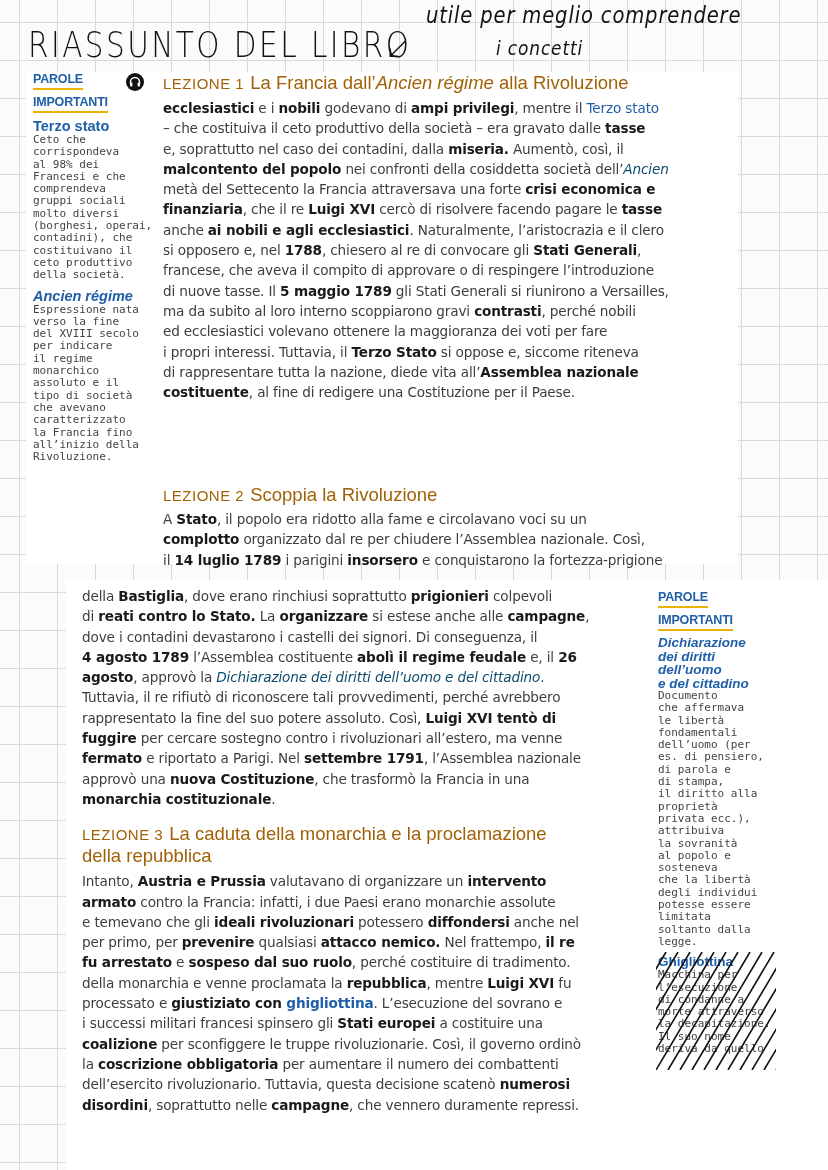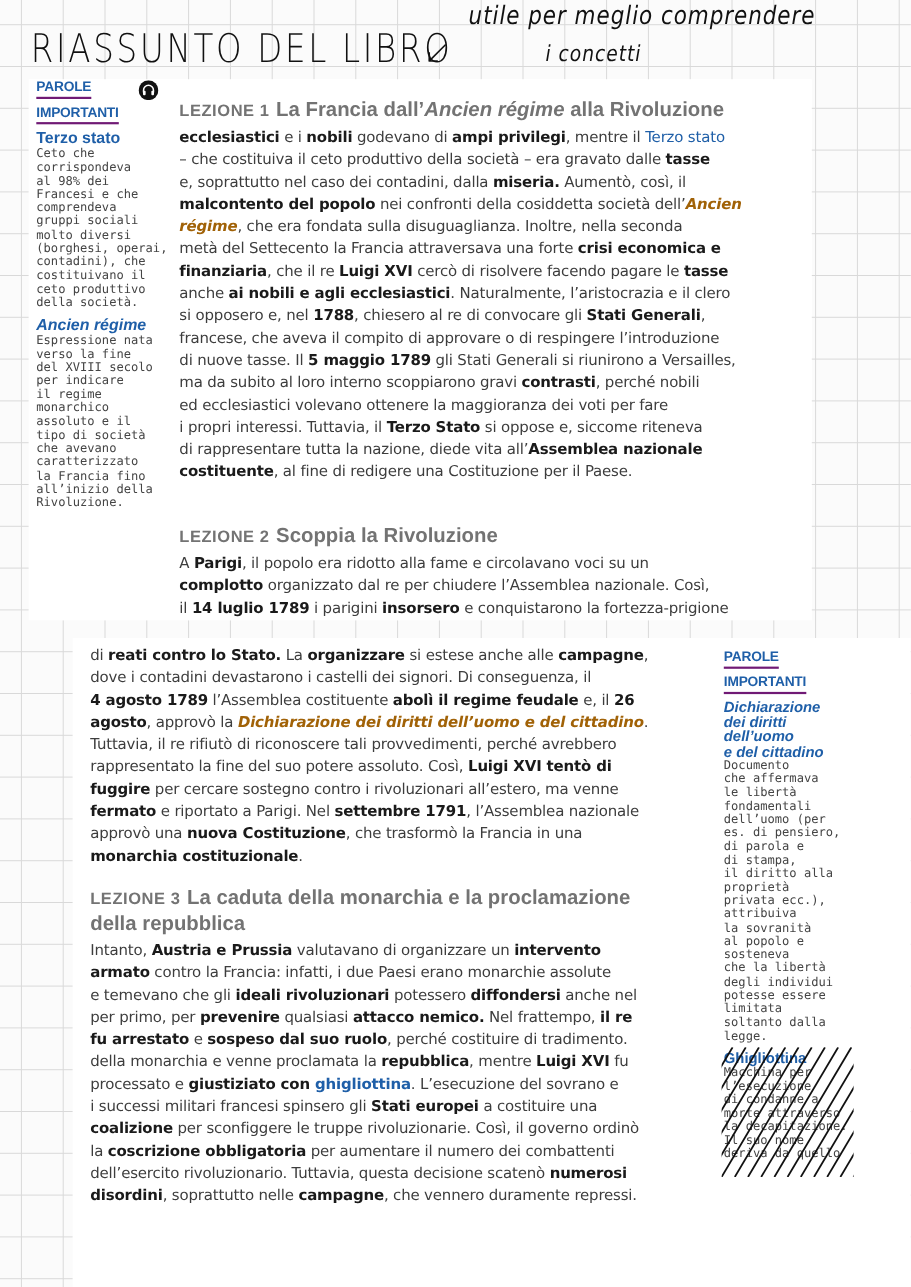--- a/index.html
+++ b/index.html
@@ -21,40 +21,40 @@
   #hand-title { left: 28px; top: 24px; font-size: 36px; transform: scaleX(0.82); transform-origin: left top; letter-spacing: 3px; }
   #hand-arrow { left: 385px; top: 30px; font-size: 30px; }
   #hand-note1 { left: 426px; top: 2px; font-size: 23px; font-style: italic; transform: scaleX(0.85); transform-origin: left top; }
   #hand-note2 { left: 496px; top: 36px; font-size: 20px; font-style: italic; transform: scaleX(0.85); transform-origin: left top; }
 
   .page { position: absolute; background: #fff; }
   #page1 { left: 26px; top: 72px; width: 712px; height: 492px; }
   #page2 { left: 66px; top: 580px; width: 762px; height: 590px; }
 
   .sidebar-head { font-family: "Liberation Sans", sans-serif; font-weight: bold; color: #1f5fa8; font-size: 12.5px; letter-spacing: -0.2px; }
-  .sidebar-head span { display: inline-block; border-bottom: 2px solid #701a75; padding-bottom: 2px; margin-bottom: 5px; }
+  .sidebar-head span { display: inline-block; border-bottom: 2px solid #eab308; padding-bottom: 2px; margin-bottom: 5px; }
   .term-title { font-family: "Liberation Sans", sans-serif; font-weight: bold; color: #1f5fa8; font-size: 14.5px; }
   .term-title.italic { font-style: italic; }
   .term-body { font-family: "DejaVu Sans Mono", monospace; font-size: 11px; line-height: 12.3px; color: #444; white-space: pre-line; }
 
-  .lesson-title { font-family: "Liberation Sans", sans-serif; font-weight: bold; color: #737373; font-size: 18.5px; line-height: 21px; margin-top: 16px; }
+  .lesson-title { font-family: "Liberation Sans", sans-serif; font-weight: normal; color: #a16207; font-size: 18.5px; line-height: 21px; }
   .lesson-title .lz { font-size: 15px; letter-spacing: 0.5px; margin-right: 6px; }
   .lesson-title .it { font-style: italic; }
 
   .body-text { font-family: "DejaVu Sans", sans-serif; font-size: 13.6px; line-height: 20.3px; color: #3d3d3d; letter-spacing: -0.15px; }
   .body-text b { color: #1a1a1a; }
   .body-text .blue { color: #1f5fa8; }
-  .body-text .blue-it { color: #a16207; font-style: italic; font-weight: bold; }
+  .body-text .blue-it { color: #0c4a6e; font-style: italic; font-weight: normal; }
   .body-text .sc { font-size: 10px; letter-spacing: 0.3px; }
   .line { white-space: nowrap; display: block; }
 
   #p1-sidebar { position: absolute; left: 7px; top: 0px; width: 120px; }
   #audio-icon { position: absolute; left: 100px; top: 1px; width: 18px; height: 18px; }
   #p1-main { position: absolute; left: 137px; top: 0; width: 575px; }
-  #l2-block { position: absolute; left: 137px; top: 388px; width: 575px; }
+  #l2-block { position: absolute; left: 137px; top: 412px; width: 575px; }
 
   #p2-main { position: absolute; left: 16px; top: 6px; width: 578px; }
   #p2-sidebar { position: absolute; left: 592px; top: 10px; width: 130px; }
   #l3-block { margin-top: 14px; }
 
   #gh-block { position: relative; margin-top: 6px; }
   #hatch { position: absolute; left: -2px; top: -2px; width: 120px; height: 118px; pointer-events: none; }
 </style>
 </head>
 <body>
@@ -112,50 +112,50 @@
 
   <div id="p1-main">
     <div class="lesson-title">
       <span class="lz">LEZIONE 1</span><span>La Francia dall’</span><span class="it">Ancien régime</span><span> alla Rivoluzione</span>
     </div>
     <div class="body-text" style="margin-top:4px">
         <span class="line"><b>ecclesiastici</b><span> e i </span><b>nobili</b><span> godevano di </span><b>ampi privilegi</b><span>, mentre il </span><span class="blue">Terzo stato</span></span>
         <span class="line"><span>– che costituiva il ceto produttivo della società – era gravato dalle </span><b>tasse</b></span>
         <span class="line"><span>e, soprattutto nel caso dei contadini, dalla </span><b>miseria.</b><span> Aumentò, così, il</span></span>
         <span class="line"><b>malcontento del popolo</b><span> nei confronti della cosiddetta società dell’</span><span class="blue-it">Ancien</span></span>
-        <span class="line"><span class="blue-it">régime</span><span>, che era fondata sulla disuguaglianza. Inoltre, nella seconda</span></span>
         <span class="line"><span>metà del Settecento la Francia attraversava una forte </span><b>crisi economica e</b></span>
         <span class="line"><b>finanziaria</b><span>, che il re </span><b>Luigi XVI</b><span> cercò di risolvere facendo pagare le </span><b>tasse</b></span>
         <span class="line"><span>anche </span><b>ai nobili e agli ecclesiastici</b><span>. Naturalmente, l’aristocrazia e il clero</span></span>
         <span class="line"><span>si opposero e, nel </span><b>1788</b><span>, chiesero al re di convocare gli </span><b>Stati Generali</b><span>,</span></span>
         <span class="line"><span>francese, che aveva il compito di approvare o di respingere l’introduzione</span></span>
         <span class="line"><span>di nuove tasse. Il </span><b>5 maggio 1789</b><span> gli Stati Generali si riunirono a Versailles,</span></span>
         <span class="line"><span>ma da subito al loro interno scoppiarono gravi </span><b>contrasti</b><span>, perché nobili</span></span>
         <span class="line"><span>ed ecclesiastici volevano ottenere la maggioranza dei voti per fare</span></span>
         <span class="line"><span>i propri interessi. Tuttavia, il </span><b>Terzo Stato</b><span> si oppose e, siccome riteneva</span></span>
         <span class="line"><span>di rappresentare tutta la nazione, diede vita all’</span><b>Assemblea nazionale</b></span>
         <span class="line"><b>costituente</b><span>, al fine di redigere una Costituzione per il Paese.</span></span>
       </div>
   </div>
 
   <div id="l2-block">
     <div class="lesson-title">
       <span class="lz">LEZIONE 2</span><span>Scoppia la Rivoluzione</span>
     </div>
     <div class="body-text" style="margin-top:3px">
-        <span class="line"><span>A </span><b>Parigi</b><span>, il popolo era ridotto alla fame e circolavano voci su un</span></span>
+        <span class="line"><span>A </span><b>Stato</b><span>, il popolo era ridotto alla fame e circolavano voci su un</span></span>
         <span class="line"><b>complotto</b><span> organizzato dal re per chiudere l’Assemblea nazionale. Così,</span></span>
         <span class="line"><span>il </span><b>14 luglio 1789</b><span> i parigini </span><b>insorsero</b><span> e conquistarono la fortezza-prigione</span></span>
       </div>
   </div>
 </div>
 
 <div class="page" id="page2">
   <div id="p2-main">
     <div class="body-text">
+        <span class="line"><span>della </span><b>Bastiglia</b><span>, dove erano rinchiusi soprattutto </span><b>prigionieri</b><span> colpevoli</span></span>
         <span class="line"><span>di </span><b>reati contro lo Stato.</b><span> La </span><b>organizzare</b><span> si estese anche alle </span><b>campagne</b><span>,</span></span>
         <span class="line"><span>dove i contadini devastarono i castelli dei signori. Di conseguenza, il</span></span>
         <span class="line"><b>4 agosto 1789</b><span> l’Assemblea costituente </span><b>abolì il regime feudale</b><span> e, il </span><b>26</b></span>
         <span class="line"><b>agosto</b><span>, approvò la </span><span class="blue-it">Dichiarazione dei diritti dell’uomo e del cittadino</span><span>.</span></span>
         <span class="line"><span>Tuttavia, il re rifiutò di riconoscere tali provvedimenti, perché avrebbero</span></span>
         <span class="line"><span>rappresentato la fine del suo potere assoluto. Così, </span><b>Luigi XVI tentò di</b></span>
         <span class="line"><b>fuggire</b><span> per cercare sostegno contro i rivoluzionari all’estero, ma venne</span></span>
         <span class="line"><b>fermato</b><span> e riportato a Parigi. Nel </span><b>settembre 1791</b><span>, l’Assemblea nazionale</span></span>
         <span class="line"><span>approvò una </span><b>nuova Costituzione</b><span>, che trasformò la Francia in una</span></span>
         <span class="line"><b>monarchia costituzionale</b><span>.</span></span>

